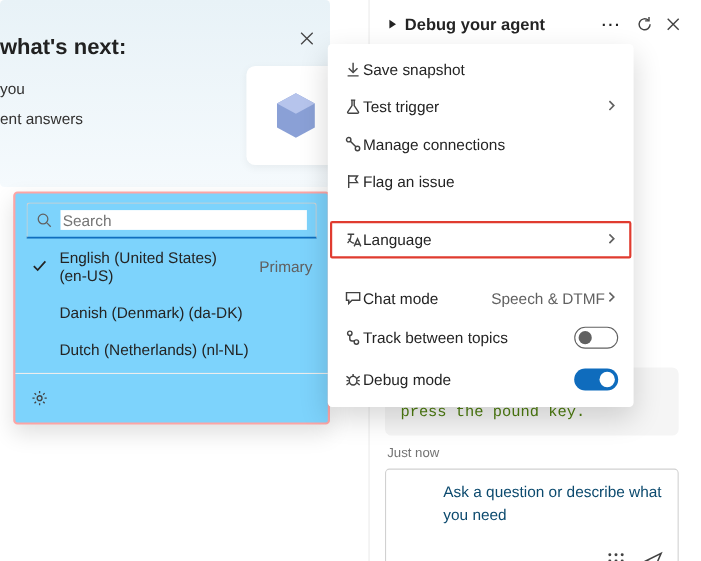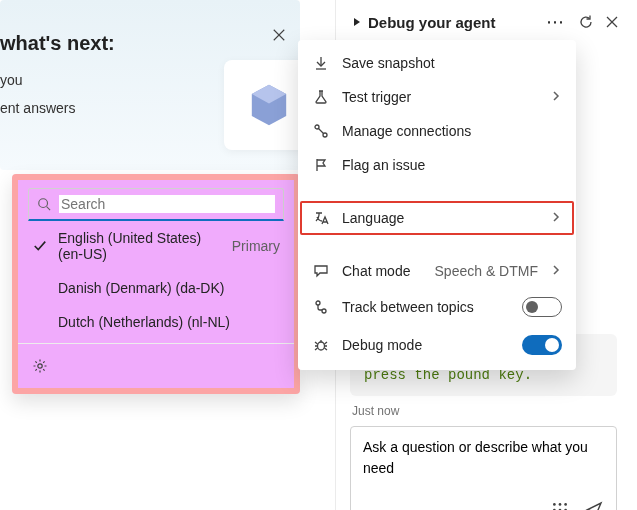--- a/index.html
+++ b/index.html
@@ -69,22 +69,22 @@
     align-items: center;
     justify-content: center;
   }
   .card-graphic svg { width: 50px; height: 50px; }
   
   .lang-pop {
     position: absolute;
     left: 12px;
     top: 174px;
     width: 288px;
-    background: #f0abfc;
-    border: 6px solid #fca5a5;
+    background: #7dd3fc;
+    border: 2px solid #fca5a5;
     border-radius: 4px;
     box-shadow: 0 8px 20px rgba(0,0,0,0.12);
     padding-bottom: 4px;
   }
   .search-wrap {
     display: flex;
     align-items: center;
     gap: 8px;
     margin: 8px 10px 0 10px;
     padding: 6px 8px;
@@ -154,21 +154,20 @@
     width: 278px;
     background: #fff;
     border-radius: 4px;
     box-shadow: 0 10px 26px rgba(0,0,0,0.16);
     padding: 6px 0;
     z-index: 5;
   }
   .menu-row {
     display: flex;
     align-items: center;
-    gap: 12px;
     padding: 9px 14px;
     cursor: pointer;
     font-size: 14px;
   }
   .menu-row.highlight {
     outline: 2px solid #e03b2f;
     outline-offset: -2px;
     border-radius: 2px;
     margin: 19px 2px;
     padding: 9px 12px;
@@ -220,24 +219,25 @@
     color: #737373;
     font-size: 12px;
     margin: 8px 2px;
   }
   .composer {
     border: 1px solid #d1d1d1;
     border-radius: 4px;
     padding: 10px 12px 6px 12px;
   }
   .composer-text {
-    color: #000000;
+    color: #0c4a6e;
     font-size: 14px;
     line-height: 1.5;
     min-height: 42px;
+    margin-left: 40px;
   }
   .composer-bar {
     display: flex;
     align-items: center;
     justify-content: space-between;
     margin-top: 4px;
   }
   .char-count { color: #808080; font-size: 16px; margin-top: 35px; }
   .composer-icons { display: flex; gap: 14px; align-items: center; }
   .composer-icons .btn { width: 20px; height: 20px; cursor: pointer; display: flex; align-items: center; justify-content: center; color: #424242; }

